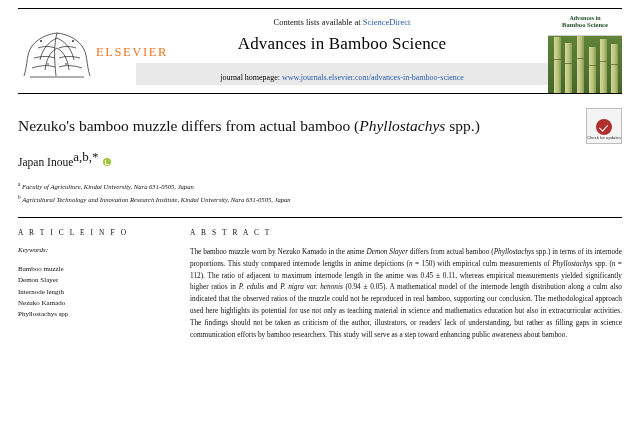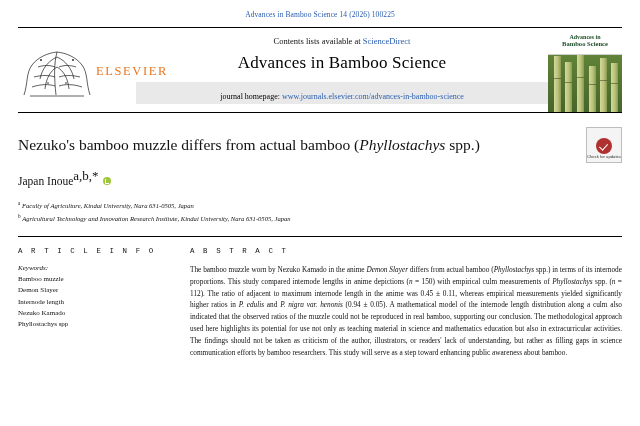--- a/index.html
+++ b/index.html
@@ -254,48 +254,47 @@
     width: 150px;
     flex: 0 0 150px;
   }
   .col-right {
     flex: 1 1 auto;
   }
   .sec-head {
     font-size: 7.4px;
     letter-spacing: 2.1px;
     color: #111;
-    font-family: Liberation Mono, monospace;
+    font-family: Liberation Serif, serif;
     margin-bottom: 9px;
   }
   .kw-label {
     font-size: 7px;
     font-style: italic;
     color: #111;
-    margin-bottom: 2px;
+    margin-bottom: 10px;
   }
   .kw-list {
     font-size: 7px;
     color: #111;
     line-height: 1.62;
   }
   .abstract-body {
     font-size: 7.3px;
     line-height: 1.62;
     text-align: justify;
     color: #111;
   }
   .abstract-body .ital { font-style: italic; }
 </style>
 </head>
 <body>
 
 <div class="page">
 
-  <div class="running-head">Advances in Bamboo Science 14 (2026) 100225</div>
 
   <div class="masthead">
 
     <div class="masthead-left">
       <div class="elsevier-tree">
         <svg width="78" height="56" viewBox="0 0 78 56" xmlns="http://www.w3.org/2000/svg">
           <g fill="none" stroke="#1a1a1a" stroke-width="0.7">
             <path d="M6 52 C 10 40, 8 30, 14 22 C 20 14, 30 10, 39 9 C 48 10, 58 14, 64 22 C 70 30, 68 40, 72 52"></path>
             <path d="M39 9 C 36 20, 36 34, 38 52"></path>
             <path d="M39 14 C 30 18, 24 26, 22 36"></path>

